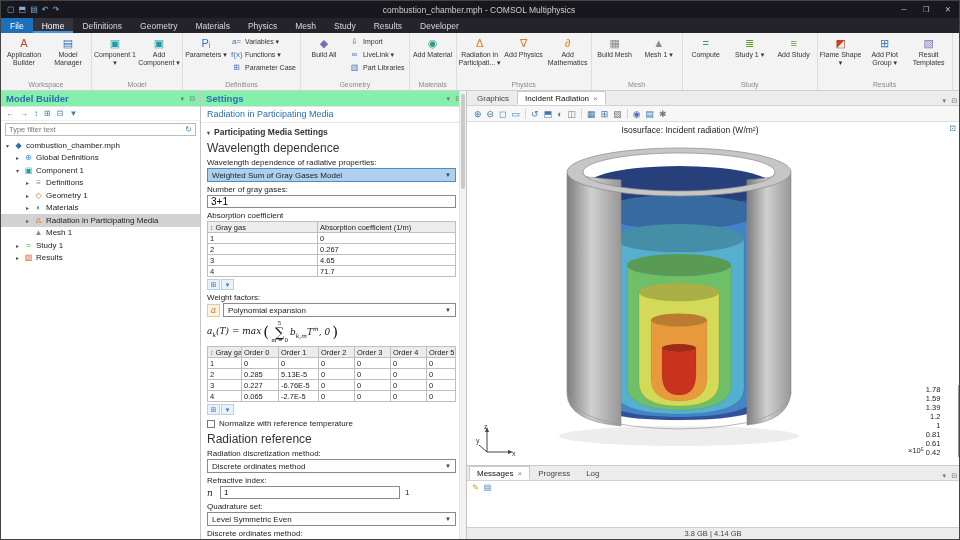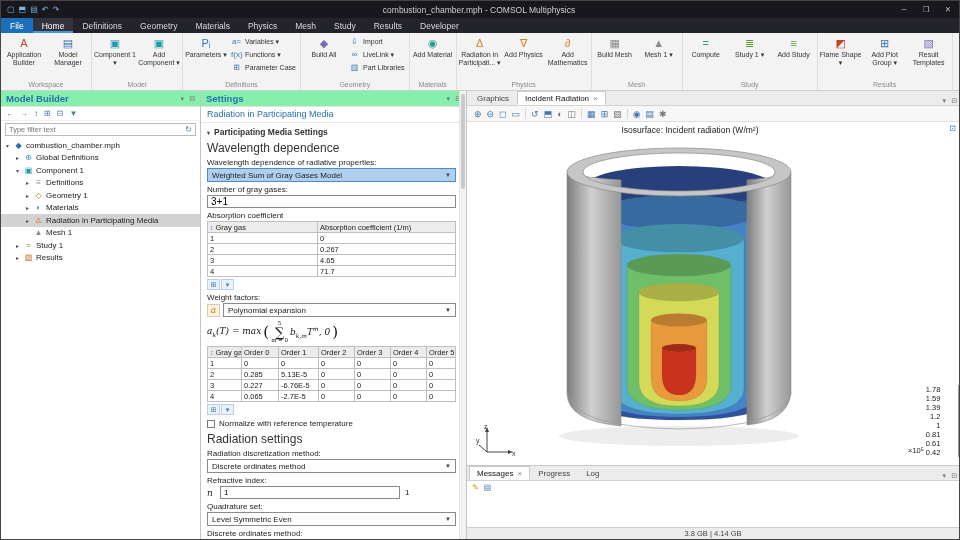--- a/index.html
+++ b/index.html
@@ -509,21 +509,21 @@
         </tbody>
           </table>
         <div class="mtb">
             <span class="mic">⊞</span>
             <span class="mic">▾</span>
           </div>
         <label class="chk">
             <span class="box"></span>
             <span>Normalize with reference temperature</span>
           </label>
-        <div class="sublab">Radiation settings</div>
+        <div class="sublab">Radiation reference</div>
         <div class="flabel">Radiation discretization method:</div>
         <div class="combo">
             <span>Discrete ordinates method</span>
             <span class="caret">▼</span>
           </div>
         <div class="flabel">Refractive index:</div>
         <div class="refrow">
           <span class="sym">n</span>
           <input class="refinput" value="1" style="">
           <span class="unit">1</span>

